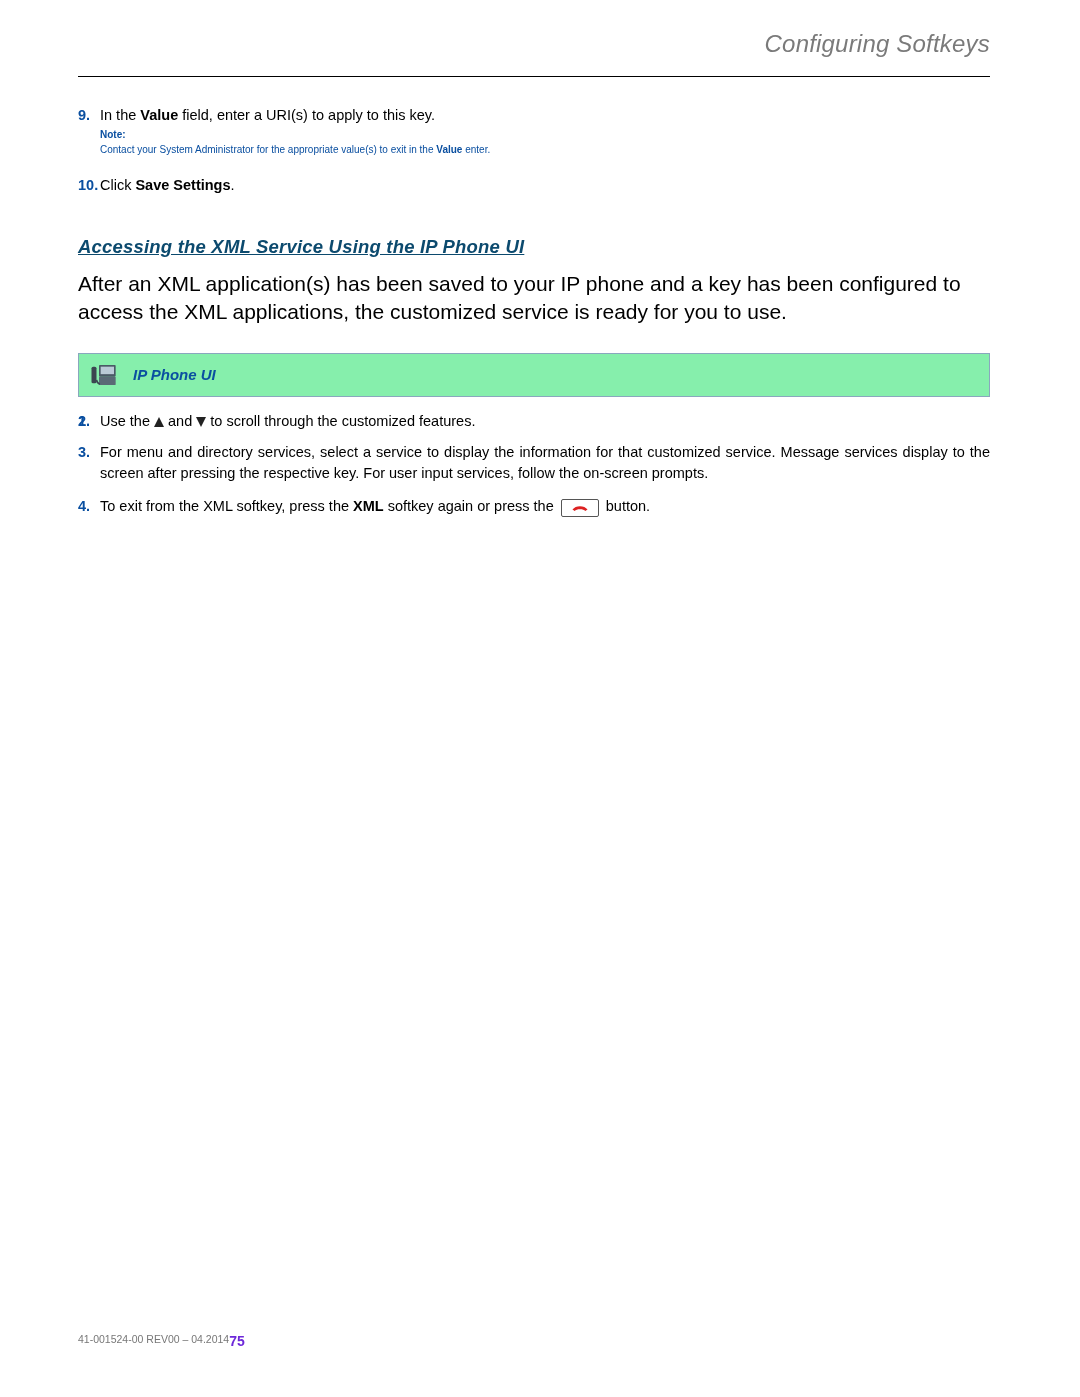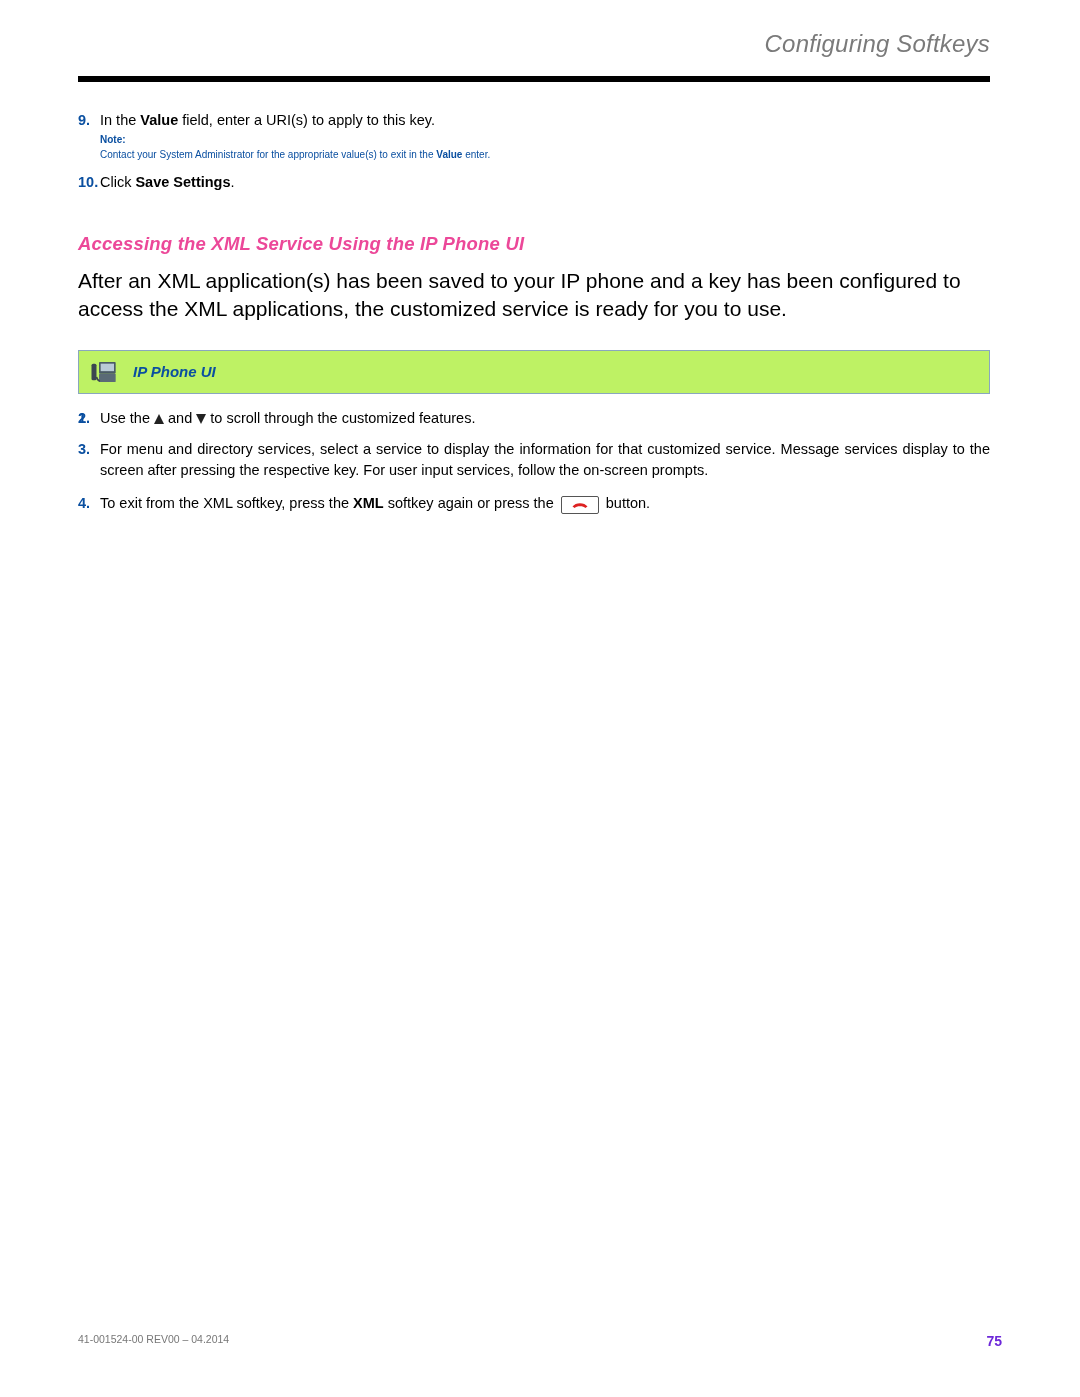--- a/index.html
+++ b/index.html
@@ -13,21 +13,21 @@
   }
   .page {
     padding: 30px 90px 0 78px;
   }
   .header {
     text-align: right;
     font-style: italic;
     font-size: 24px;
     color: #7a7a7a;
     padding-bottom: 18px;
-    border-bottom: 6px solid #000000;
+    border-bottom: 1px solid #000000;
     margin-bottom: 28px;
     letter-spacing: 0.2px;
   }
   .ordered {
     list-style: none;
     padding-left: 22px;
   }
   .ordered li {
     position: relative;
     font-size: 14.5px;
@@ -51,34 +51,35 @@
     font-size: 10px;
     line-height: 1.45;
   }
   .note-label {
     font-weight: bold;
     color: #0a4fa0;
   }
   .subheading {
     font-style: italic;
     font-weight: bold;
-    color: #ec4899;
+    color: #0c4a6e;
     font-size: 18.5px;
     margin-top: 40px;
     margin-bottom: 12px;
     letter-spacing: 0.2px;
+    text-decoration: underline;
   }
   .body-text {
     font-size: 21px;
     line-height: 1.35;
     margin-bottom: 26px;
   }
   .ui-box {
     border: 1px solid #8aa7be;
-    background: #bef264;
+    background: #86efac;
     padding: 6px 10px;
     display: flex;
     align-items: center;
     gap: 14px;
     margin-bottom: 14px;
   }
   .ui-box .phone-icon svg {
     width: 30px;
     height: 30px;
     display: block;
@@ -137,24 +138,22 @@
     width: 18px;
     height: 12px;
     display: block;
   }
   .footer {
     position: absolute;
     bottom: 48px;
     left: 78px;
     right: 78px;
     display: flex;
-    justify-content: space-between;
     font-size: 10.5px;
     color: #777;
-    gap: 38px;
   }
   .footer .pagenum {
     font-weight: bold;
     font-size: 14px;
     color: #6d28d9;
   }
   .step4-text { vertical-align: middle; }
 </style>
 </head>
 <body>
@@ -168,21 +167,21 @@
       <span>
         <span>In the </span><span class="bold">Value</span><span> field, enter a URI(s) to apply to this key.</span>
       </span>
       <div class="note-block">
         <div class="note-label">Note:</div>
         <div>
           <span>Contact your System Administrator for the appropriate value(s) to exit in the </span><span class="bold" style="color:#0a4fa0">Value</span><span> enter.</span>
         </div>
       </div>
     </li>
-    <li style="margin-top:10px;">
+    <li style="margin-top:18px;">
       <span class="num">10.</span>
       <span>
         <span>Click </span><span class="bold">Save Settings</span><span>.</span>
       </span>
     </li>
   </ol>
 
   <h3 class="subheading">Accessing the XML Service Using the IP Phone UI</h3>
 
   <p class="body-text">After an XML application(s) has been saved to your IP phone and a key has been configured to access the XML applications, the customized service is ready for you to use.</p>

